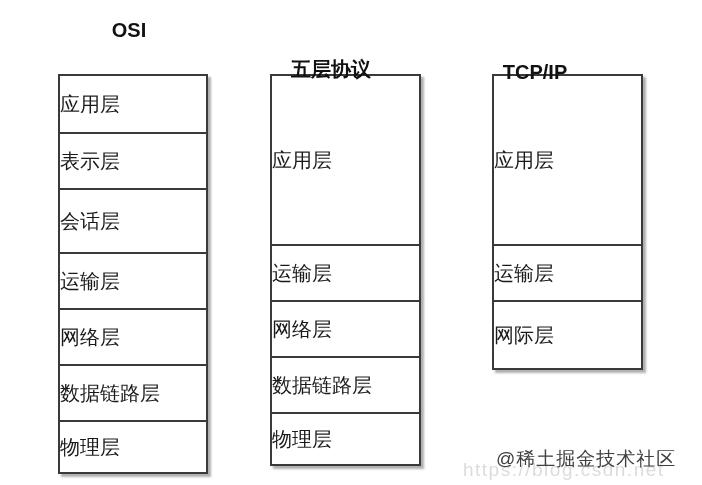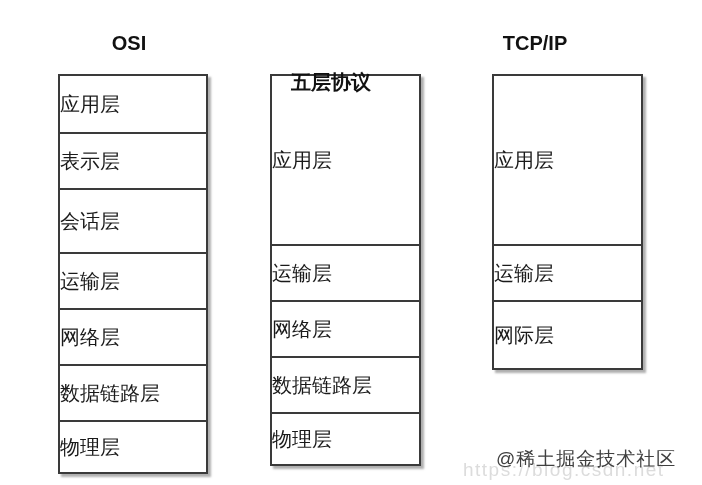--- a/index.html
+++ b/index.html
@@ -10,21 +10,21 @@
   }
   #canvas {
     position: relative;
     width: 702px;
     height: 485px;
     background: #ffffff;
     overflow: hidden;
   }
   .col-title {
     position: absolute;
-    top: 32px;
+    top: 19px;
     transform: translateX(-50%);
     font-size: 20px;
     font-weight: bold;
     color: #111111;
     white-space: nowrap;
     z-index: 2;
   }
   .stack {
     position: absolute;
     top: 74px;
@@ -109,21 +109,21 @@
         <div class="cell bt" style="height: 56px;">
           <span>网络层</span>
         </div>
         <div class="cell bt" style="height: 56px;">
           <span>数据链路层</span>
         </div>
         <div class="cell bt" style="height: 52px;">
           <span>物理层</span>
         </div>
       </div>
-      <div class="col-title" style="left: 535px;">TCP/IP</div>
+      <div class="col-title" style="left: 535px; margin-top: 42px;">TCP/IP</div>
       <div class="stack" style="left: 492px; width: 151px;">
         <div class="cell" style="height: 168px;">
           <span>应用层</span>
         </div>
         <div class="cell bt" style="height: 56px;">
           <span>运输层</span>
         </div>
         <div class="cell bt" style="height: 68px;">
           <span>网际层</span>
         </div>

